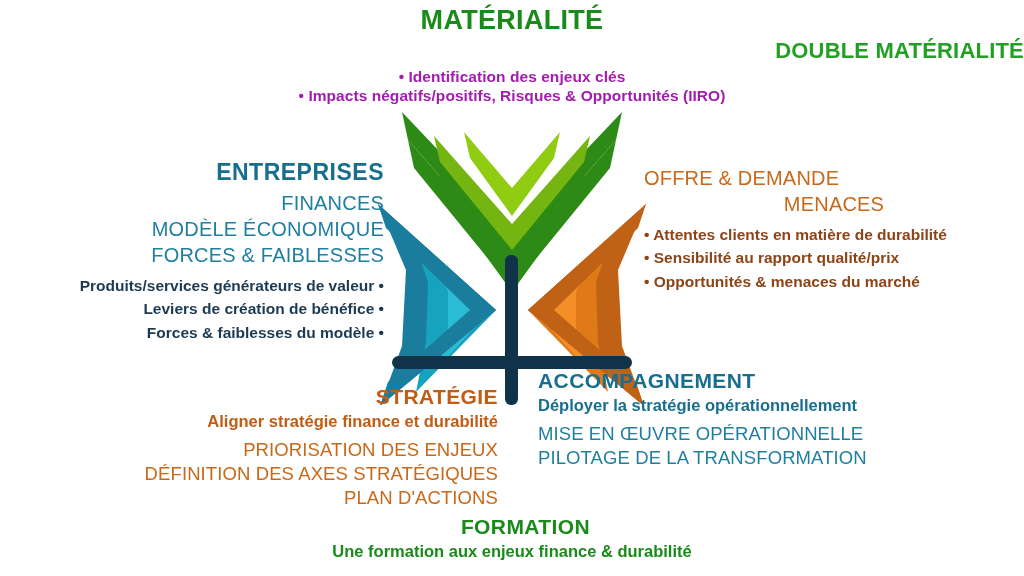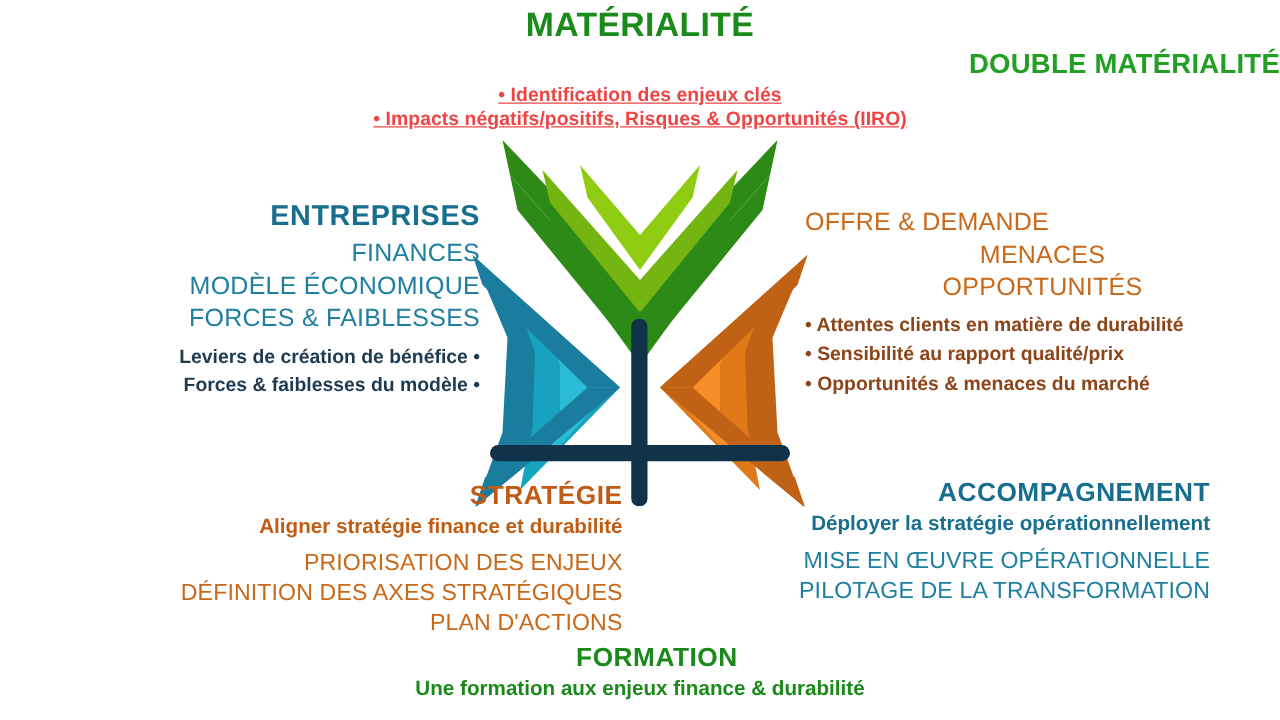--- a/index.html
+++ b/index.html
@@ -26,21 +26,21 @@
     font-weight:bold;letter-spacing:.4px;line-height:1.08;
   }
   .t-sub{line-height:1.15;}
   .caps{line-height:1.2;}
   .bul{line-height:1.32;white-space:nowrap;}
 
   
   #durabilite{left:0;top:6px;width:1024px;text-align:center;}
   #durabilite .h1{font-size:27px;font-weight:bold;color:#1a8a1a;letter-spacing:.3px;}
   #durabilite .h2{font-size:22px;font-weight:bold;color:#23a024;letter-spacing:.2px;margin-top:3px;text-align:right;}
-  #durabilite .bl{font-size:15.5px;font-weight:bold;color:#ef4444;margin-top:5px;letter-spacing:.05px;text-decoration:underline;}
+  #durabilite .bl{font-size:15.5px;font-weight:bold;color:#a21caf;margin-top:5px;letter-spacing:.05px;}
   #durabilite .bl + .bl{margin-top:1px;}
 
   
   #entreprises{left:0px;top:160px;width:392px;text-align:right;padding-right:8px;box-sizing:border-box;}
   #entreprises .h1{font-size:23px;font-weight:bold;color:#176e8e;letter-spacing:.5px;}
   #entreprises .caps{font-size:20px;color:#1f7fa0;margin-top:6px;letter-spacing:.2px;}
   #entreprises .caps + .caps{margin-top:2px;}
   #entreprises .bul{font-size:15.5px;font-weight:bold;color:#1c3a52;margin-top:9px;}
   #entreprises .bul + .bul{margin-top:3px;}
 
@@ -53,21 +53,21 @@
   #marche .bul + .bul{margin-top:3px;}
 
   
   #strategie{left:60px;top:386px;width:452px;text-align:right;padding-right:14px;box-sizing:border-box;}
   #strategie .h1{font-size:21px;font-weight:bold;color:#c05c14;letter-spacing:.4px;}
   #strategie .h2{font-size:16.5px;font-weight:bold;color:#c05c14;margin-top:3px;}
   #strategie .caps{font-size:18.5px;color:#c96818;margin-top:8px;letter-spacing:.1px;}
   #strategie .caps + .caps{margin-top:2px;}
 
   
-  #accompagnement{left:538px;top:384px;width:430px;text-align:right;}
+  #accompagnement{left:538px;top:370px;width:430px;text-align:left;}
   #accompagnement .h1{font-size:21px;font-weight:bold;color:#176e8e;letter-spacing:.4px;}
   #accompagnement .h2{font-size:16.5px;font-weight:bold;color:#176e8e;margin-top:3px;}
   #accompagnement .caps{font-size:18.5px;color:#1f7fa0;margin-top:8px;letter-spacing:.1px;}
   #accompagnement .caps + .caps{margin-top:2px;}
 
   
   #formation{left:0;top:516px;width:1024px;text-align:center;}
   #formation .h1{font-size:21px;font-weight:bold;color:#1a8a1a;letter-spacing:.4px;padding-left:27px;}
   #formation .h2{font-size:16.5px;font-weight:bold;color:#1a8a1a;margin-top:3px;}
 </style>
@@ -120,28 +120,28 @@
     <div class="t-sub h2">DOUBLE MATÉRIALITÉ</div>
     <div class="bl">• Identification des enjeux clés</div>
     <div class="bl">• Impacts négatifs/positifs, Risques &amp; Opportunités (IIRO)</div>
   </div>
 
   <div class="blk" id="entreprises">
     <div class="t-title h1">ENTREPRISES</div>
     <div class="caps">FINANCES</div>
     <div class="caps">MODÈLE ÉCONOMIQUE</div>
     <div class="caps">FORCES &amp; FAIBLESSES</div>
+    <div class="bul">Produits/services générateurs de valeur •</div>
     <div class="bul">Leviers de création de bénéfice •</div>
     <div class="bul">Forces &amp; faiblesses du modèle •</div>
   </div>
 
   <div class="blk" id="marche">
     <div class="caps">OFFRE &amp; DEMANDE</div>
     <div class="caps">MENACES</div>
-    <div class="caps">OPPORTUNITÉS</div>
     <div class="bul">• Attentes clients en matière de durabilité</div>
     <div class="bul">• Sensibilité au rapport qualité/prix</div>
     <div class="bul">• Opportunités &amp; menaces du marché</div>
   </div>
 
   <div class="blk" id="strategie">
     <div class="t-title h1">STRATÉGIE</div>
     <div class="t-sub h2">Aligner stratégie finance et durabilité</div>
     <div class="caps">PRIORISATION DES ENJEUX</div>
     <div class="caps">DÉFINITION DES AXES STRATÉGIQUES</div>

